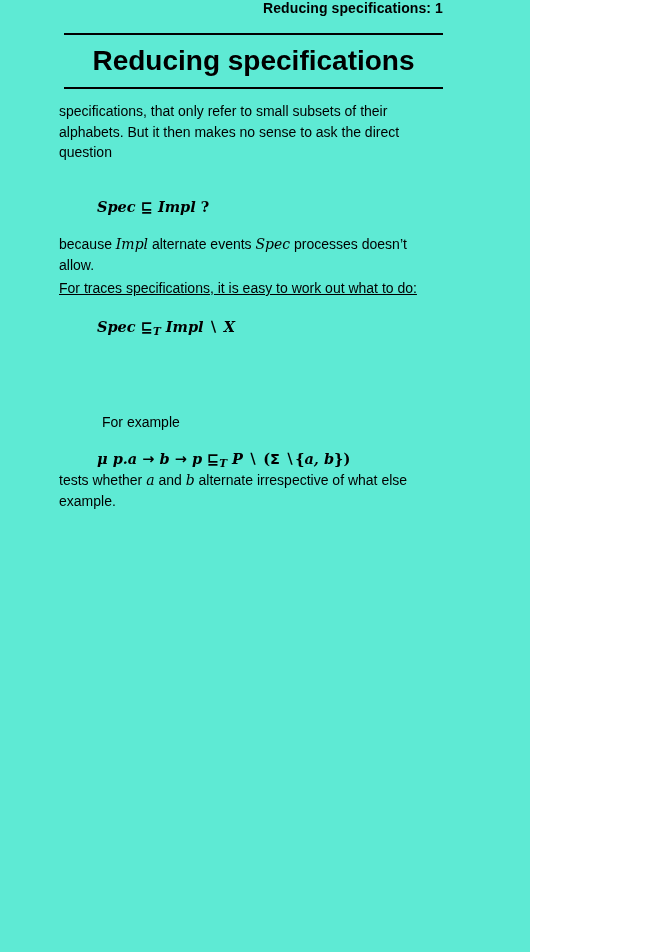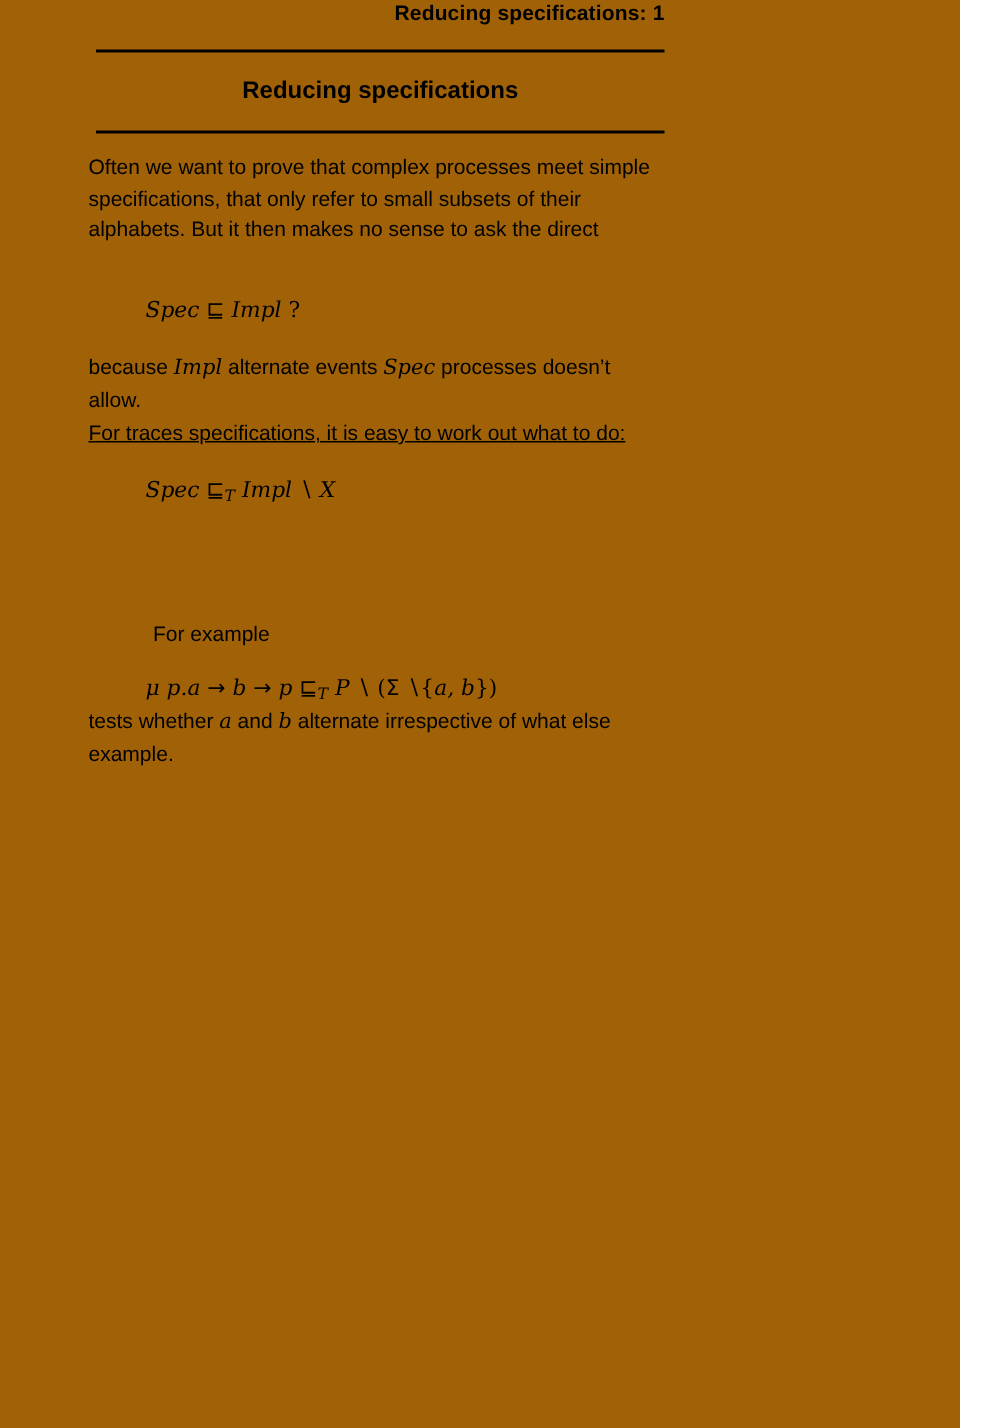--- a/index.html
+++ b/index.html
@@ -1,20 +1,20 @@
 <!DOCTYPE html>
 <html><head>
 <meta charset="utf-8">
 <style>
   html, body { margin: 0; padding: 0; background: #fff; }
   .page {
     position: relative;
-    width: 640px;
+    width: 530px;
     height: 952px;
-    background: #a16207;
+    background: #5eead4;
     color: #000000;
     font-family: "Liberation Sans", sans-serif;
     overflow: hidden;
   }
   .content {
     position: absolute;
     left: 59px;
     top: 0;
     width: 384px;
     height: 100%;
@@ -38,32 +38,32 @@
     background: #000000;
   }
   .rule-top { top: 33px; }
   .rule-title { top: 87px; }
   .slide-title {
     position: absolute;
     top: 49px;
     left: 5px;
     width: 379px;
     text-align: center;
-    font-size: 16px;
+    font-size: 28px;
     line-height: 24px;
     font-weight: bold;
   }
   .block {
     position: absolute;
     left: 0;
     width: 100%;
     font-size: 14px;
   }
   .tline { line-height: 20.7px; white-space: pre; }
-  .formula { padding-left: 38px; font-size: 14.5px; }
+  .formula { padding-left: 38px; font-size: 14.5px; font-weight: bold; }
   .formula .tline { line-height: 20.7px; }
   
   .mi {
     font-family: "DejaVu Serif", serif;
     font-style: italic;
   }
   .rm {
     font-family: "DejaVu Serif", serif;
     font-style: normal;
   }
@@ -96,23 +96,23 @@
 
     <div class="header-line">Reducing specifications: 1</div>
 
     <div class="hrule rule-top"></div>
 
     <div class="slide-title">Reducing specifications</div>
 
     <div class="hrule rule-title"></div>
 
     <div class="block pos-p1">
-        <div class="tline"><span>Often we want to prove that complex processes meet simple</span></div>
         <div class="tline"><span>specifications, that only refer to small subsets of their</span></div>
         <div class="tline"><span>alphabets. But it then makes no sense to ask the direct</span></div>
+        <div class="tline"><span>question</span></div>
       </div>
 
     <div class="block formula pos-f1">
         <div class="tline"><span class="mi">Spec</span><span class="sym"> ⊑ </span><span class="mi">Impl</span><span class="rm"> ?</span></div>
       </div>
 
     <div class="block pos-p2">
         <div class="tline"><span>because </span><span class="mi">Impl</span><span> alternate events </span><span class="mi">Spec</span><span> processes doesn’t</span></div>
         <div class="tline"><span>allow.</span></div>
       </div>

